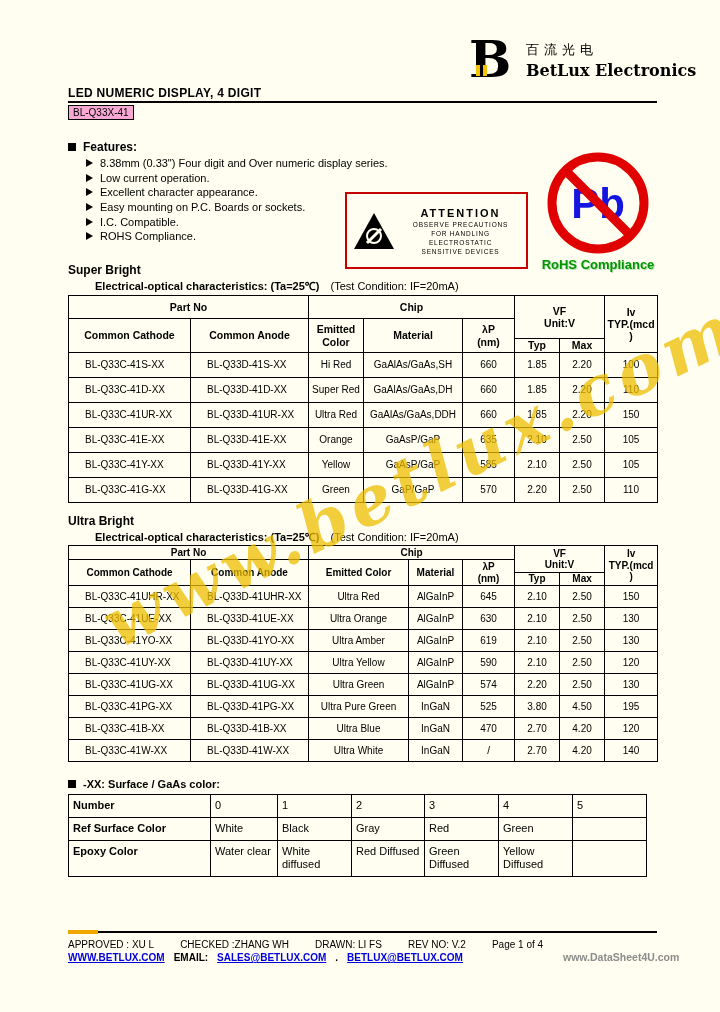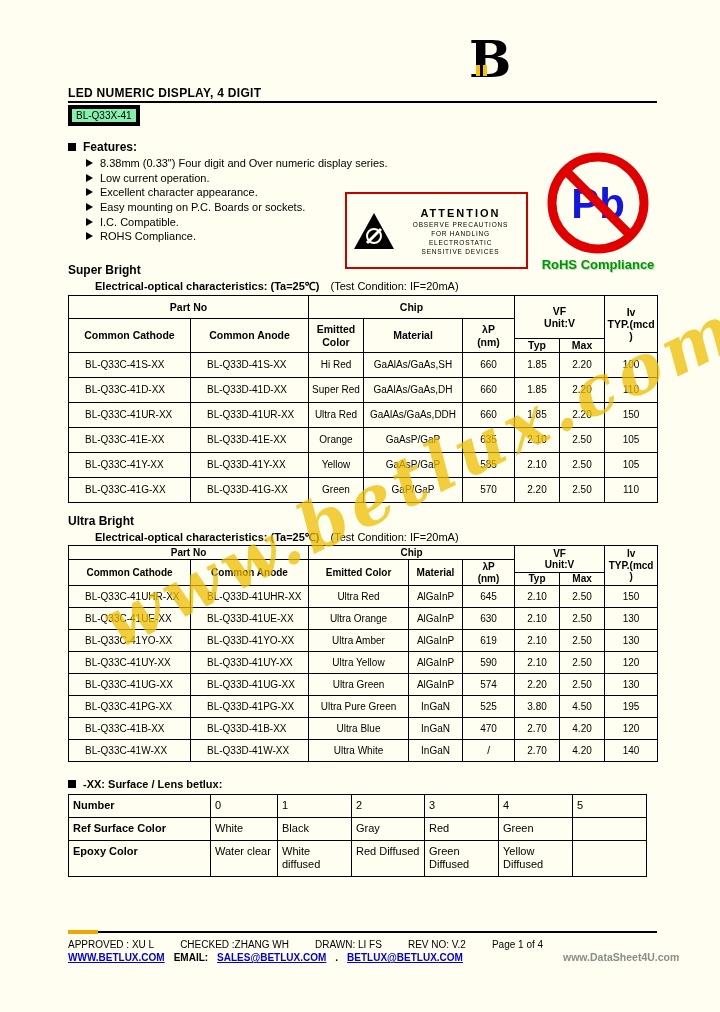--- a/index.html
+++ b/index.html
@@ -13,21 +13,21 @@
 
   
   .logo-block { position:absolute; top:36px; left:468px; display:flex; align-items:center; gap:8px; }
   .brand-col { display:flex; flex-direction:column; }
   .brand-cn { font-size:13px; letter-spacing:5px; }
   .brand-en { font-family:"DejaVu Serif", serif; font-weight:bold; font-size:16px; margin-top:2px; }
 
   
   .doc-title { position:absolute; left:68px; top:86px; font-size:12px; font-weight:bold; letter-spacing:.3px; }
   .title-rule { position:absolute; left:68px; top:101px; width:589px; height:2px; background:#000; }
-  .part-box { position:absolute; left:68px; top:105px; border:4px solid #000000; font-size:10px; padding:0 4px; line-height:13px; background:#86efac; }
+  .part-box { position:absolute; left:68px; top:105px; border:1px solid #000000; font-size:10px; padding:0 4px; line-height:13px; background:#f9a8d4; }
 
   
   .features-heading { position:absolute; left:68px; top:140px; font-size:12px; font-weight:bold; display:flex; align-items:center; gap:7px; }
   .sq { width:8px; height:8px; background:#000; display:inline-block; }
   .features-list { position:absolute; left:86px; top:156px; font-size:11px; }
   .feat { display:flex; align-items:center; gap:7px; height:14.6px; }
   .arr { width:0; height:0; border-left:7px solid #000; border-top:4px solid transparent; border-bottom:4px solid transparent; flex:0 0 auto; }
 
   
   .attention { position:absolute; left:345px; top:192px; width:183px; height:77px; border:2px solid #c80000;
@@ -86,20 +86,24 @@
 <body>
 
 <div id="page">
 
   <div class="logo-block">
     <svg width="50" height="48" viewBox="0 0 50 48">
       <text x="1" y="41" font-family="DejaVu Serif, serif" font-weight="bold" font-size="50" fill="#000">B</text>
       <rect x="8" y="29" width="4" height="11" fill="#f5c400"></rect>
       <rect x="15" y="29" width="4" height="11" fill="#f5c400"></rect>
     </svg>
+    <div class="brand-col">
+      <span class="brand-cn">百流光电</span>
+      <span class="brand-en">BetLux Electronics</span>
+    </div>
   </div>
 
   <div class="doc-title">LED NUMERIC DISPLAY, 4 DIGIT</div>
   <div class="title-rule"></div>
   <div class="part-box">BL-Q33X-41</div>
 
   <div class="features-heading">
     <span class="sq"></span>
     <span>Features:</span>
   </div>
@@ -389,21 +393,21 @@
           <td>/</td>
           <td>2.70</td>
           <td>4.20</td>
           <td>140</td>
         </tr>
       </tbody>
   </table>
 
   <div id="lens-heading">
     <span class="sq"></span>
-    <span>-XX: Surface / Lens betlux:</span>
+    <span>-XX: Surface / GaAs color:</span>
   </div>
   <table id="lens-table">
     <colgroup>
       <col style="width:142px">
         <col style="width:67px">
         <col style="width:74px">
         <col style="width:73px">
       <col style="width:74px">
         <col style="width:74px">
         <col style="width:74px">

